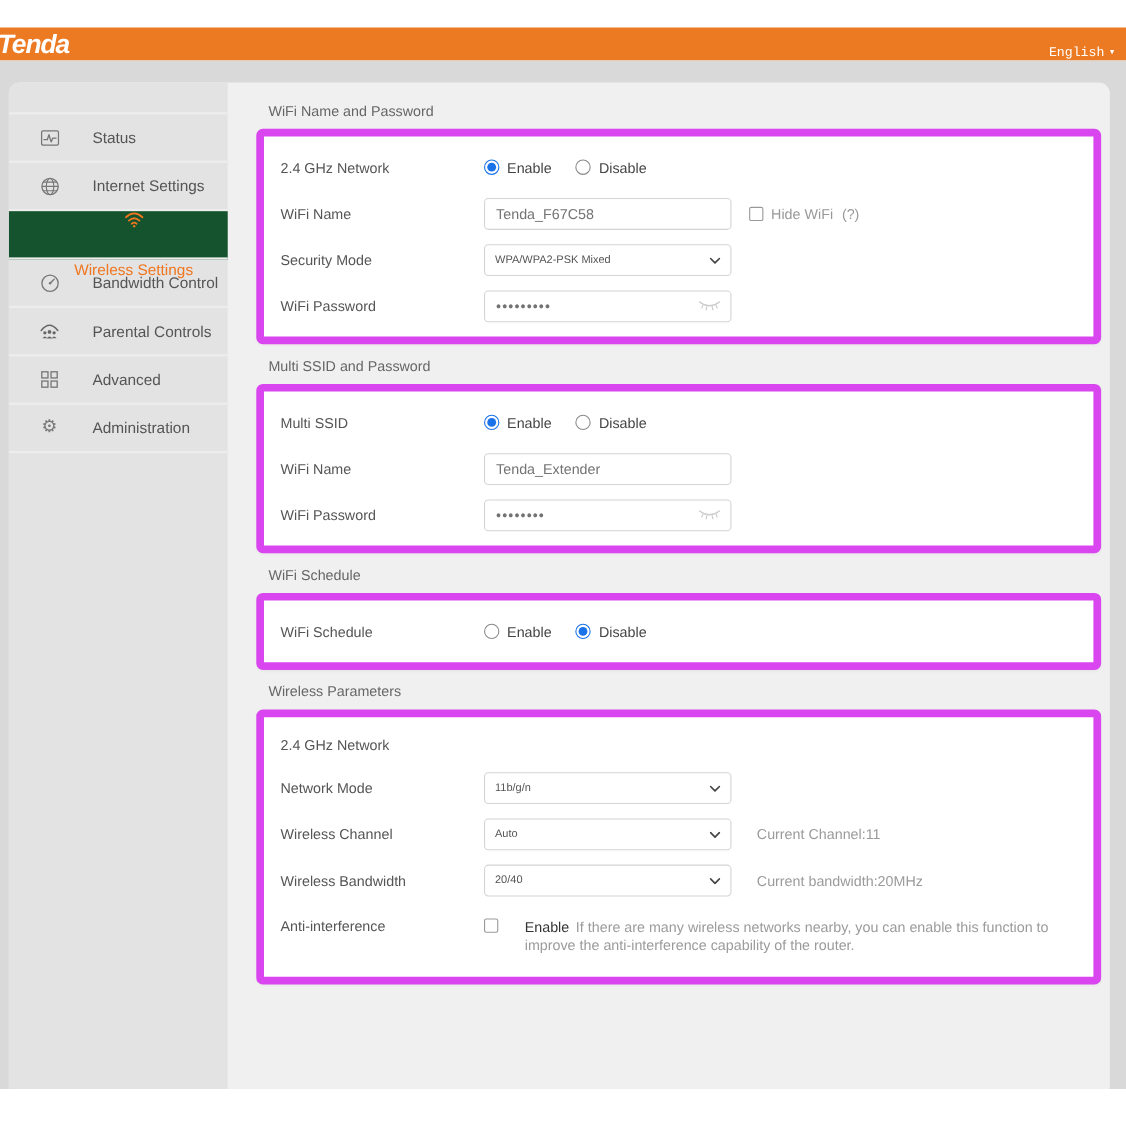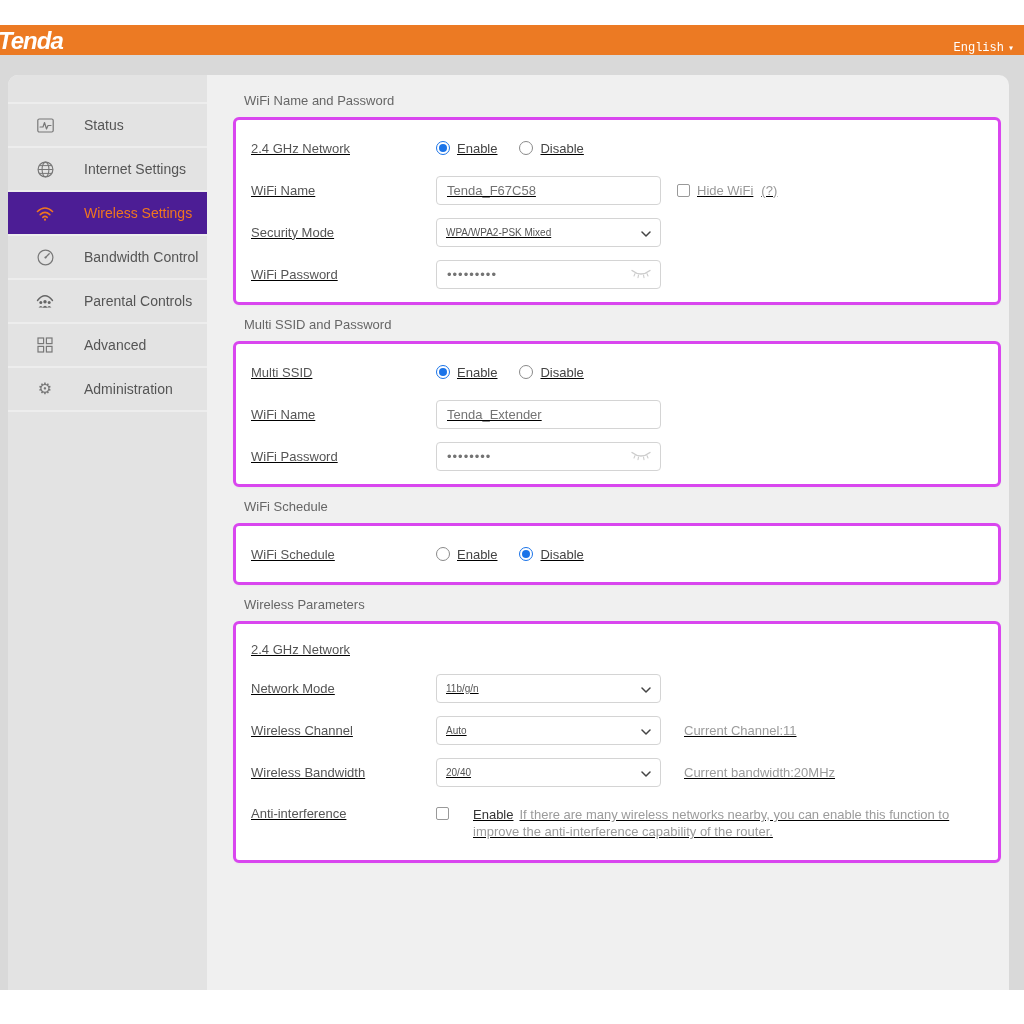--- a/index.html
+++ b/index.html
@@ -16,27 +16,27 @@
 
   
   .page { background:#D9D9D9; height:935px; padding:20px 15px 0 8px; }
   .wrapper { display:flex; height:915px; background:#F0F0F0; border-radius:10px 10px 0 0; overflow:hidden; }
 
   
   .sidebar { width:199px; background:#E3E3E3; flex-shrink:0; }
   .sidebar-head { height:29px; border-bottom:2px solid #EDEDED; }
   .menu-item { height:44px; display:flex; align-items:center; gap:30px; padding-left:28px; font-size:14px; color:#555; border-bottom:2px solid #EDEDED; cursor:pointer; }
   .menu-item .mi-icon { width:18px; height:18px; display:flex; align-items:center; justify-content:center; }
-  .menu-item.active { background:#4c1d95; color:#F0761F; }
+  .menu-item.active { background:#14532d; color:#F0761F;flex-direction:column; }
   .gear-glyph { font-size:16px; color:#777; font-style:normal; line-height:18px; }
 
   
   .main { flex:1; padding:10px 8px 0 26px; }
   .section-title { font-size:13px; color:#666; margin:8px 0 9px 11px; }
-  .card { background:#ffffff; border:3px solid #d946ef; border-radius:6px; padding:7px 0; margin-bottom:12px; box-shadow:0 1px 2px rgba(0,0,0,0.03);text-decoration:underline; }
+  .card { background:#ffffff; border:7px solid #d946ef; border-radius:6px; padding:7px 0; margin-bottom:12px; box-shadow:0 1px 2px rgba(0,0,0,0.03); }
 
   .row { display:flex; align-items:center; min-height:42px; padding:0 15px; }
   .row-label { width:185px; flex-shrink:0; font-size:13px; color:#555; }
   .sub-head { font-size:13px; color:#555; min-height:36px; }
 
   
   .radio-group { display:flex; align-items:center; gap:22px; }
   .radio-option { display:flex; align-items:center; gap:7px; cursor:pointer; }
   .radio { width:14px; height:14px; border-radius:50%; border:1px solid #8a8a8a; background:#fff; position:relative; flex-shrink:0; }
   .radio.checked { border-color:#1A73E8; }

